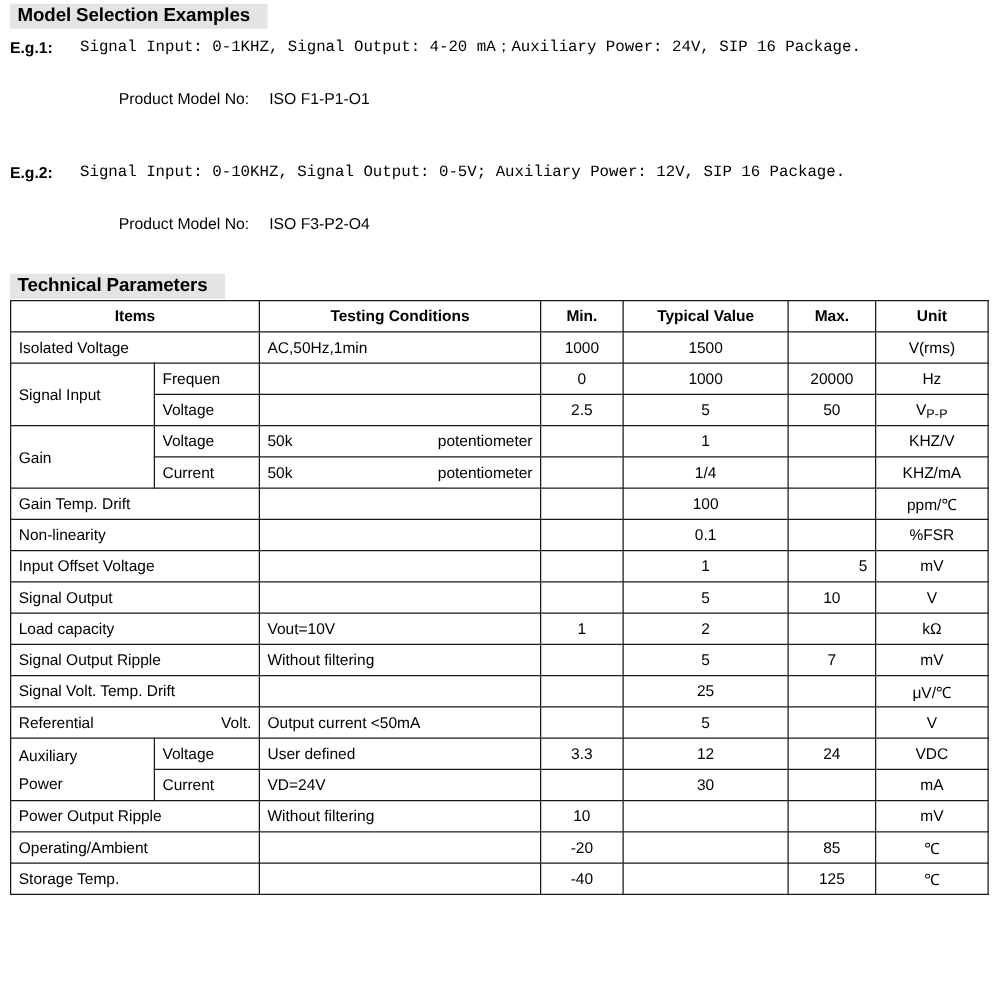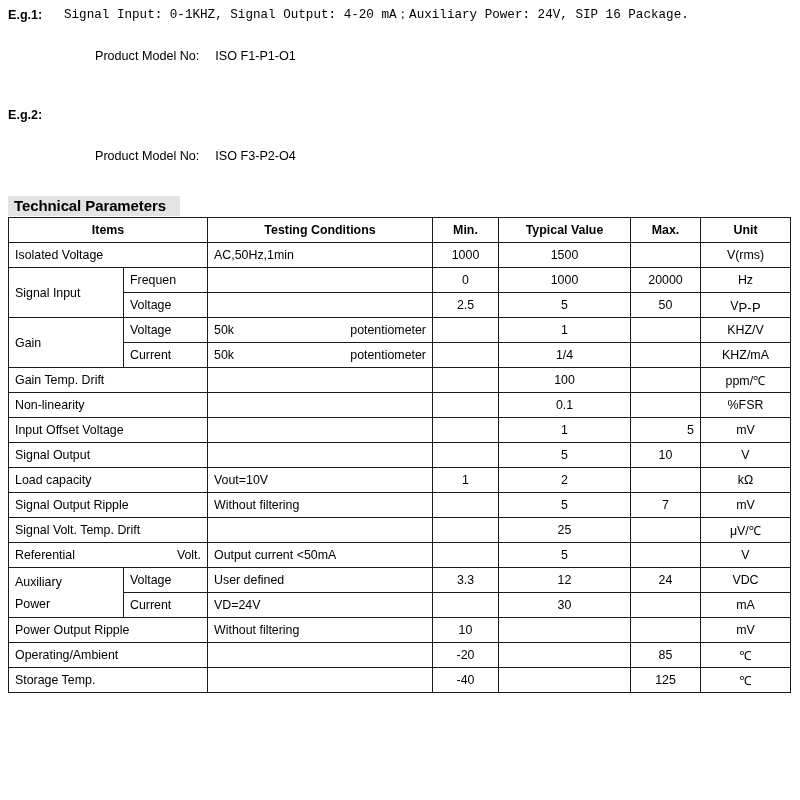--- a/index.html
+++ b/index.html
@@ -111,55 +111,59 @@
   .split {
     display: flex;
     justify-content: space-between;
     align-items: center;
     width: 100%;
   }
   .stack-2 {
     line-height: 22px;
   }
   .sub {
-    font-size: 13px;
+    font-size: 10px;
     vertical-align: baseline;
     position: relative;
     top: 2px;
     letter-spacing: 0.2px;
   }
   
   col.c-item1 { width: 115px; }
   col.c-item2 { width: 84px;  }
   col.c-cond  { width: 225px; }
   col.c-min   { width: 66px;  }
   col.c-typ   { width: 132px; }
   col.c-max   { width: 70px;  }
   col.c-unit  { width: 90px;  }
 </style>
 </head>
 <body>
 
 <div class="page">
 
+  <div class="heading-row" id="model-heading-row">
+    <span class="section-heading">Model Selection Examples</span>
+  </div>
 
   <div class="examples">
 
     <div class="eg-line">
       <span class="eg-label">E.g.1:</span>
       <span class="eg-text">Signal Input: 0-1KHZ, Signal Output: 4-20 mA；Auxiliary Power: 24V, SIP 16 Package.</span>
     </div>
     <div class="eg-model">
       <span class="mdl-label">Product Model No:</span><span class="mdl-value">ISO F1-P1-O1</span>
     </div>
 
     <div class="eg-gap"></div>
 
     <div class="eg-line">
       <span class="eg-label">E.g.2:</span>
+      <span class="eg-text">Signal Input: 0-10KHZ, Signal Output: 0-5V; Auxiliary Power: 12V, SIP 16 Package.</span>
     </div>
     <div class="eg-model">
       <span class="mdl-label">Product Model No:</span><span class="mdl-value">ISO F3-P2-O4</span>
     </div>
   </div>
 
   <div class="heading-row" id="tech-heading-row">
     <span class="section-heading">Technical Parameters</span>
   </div>
 

